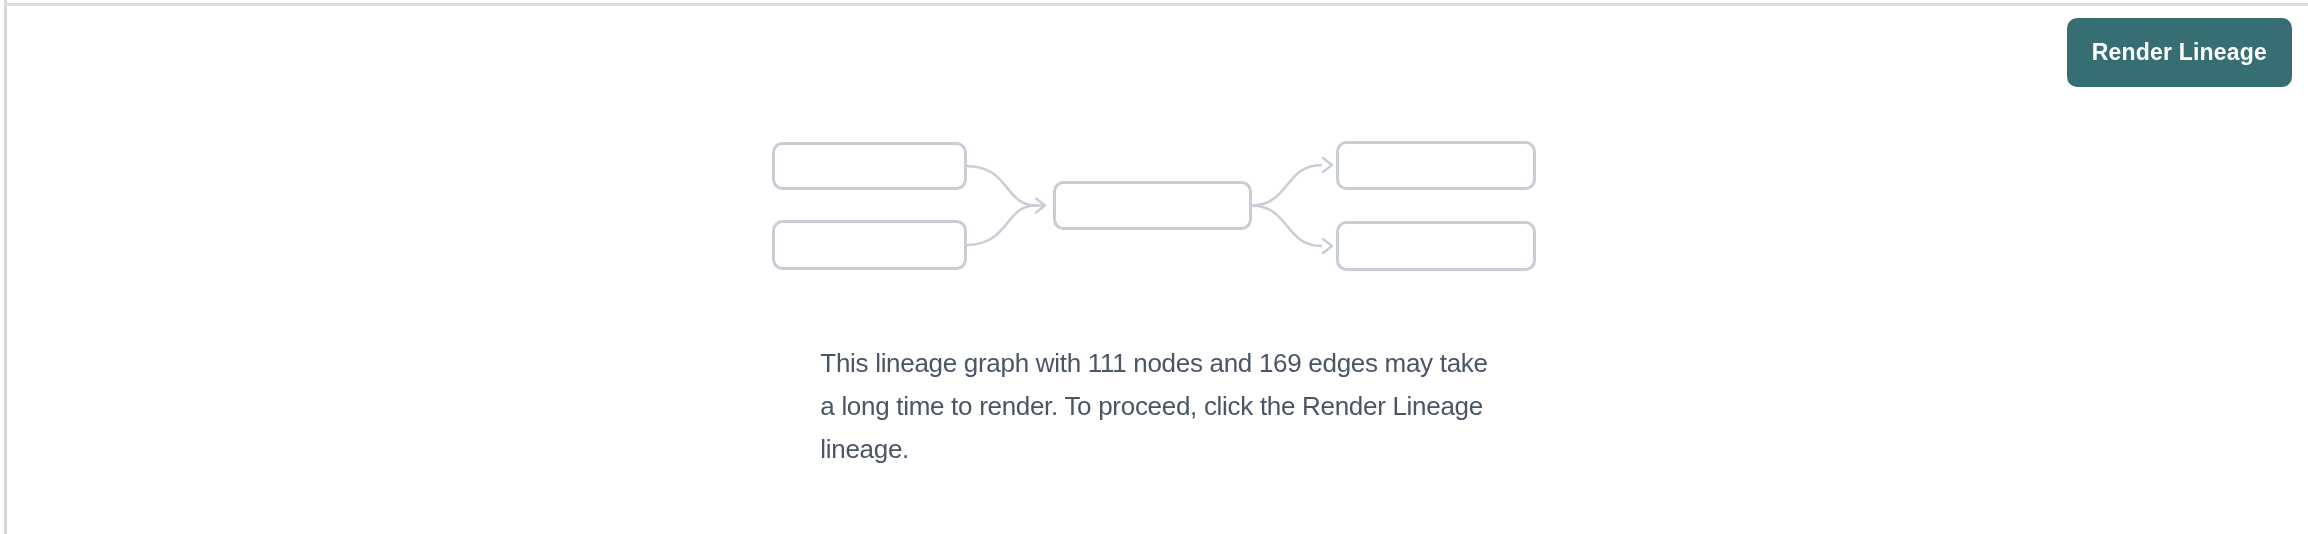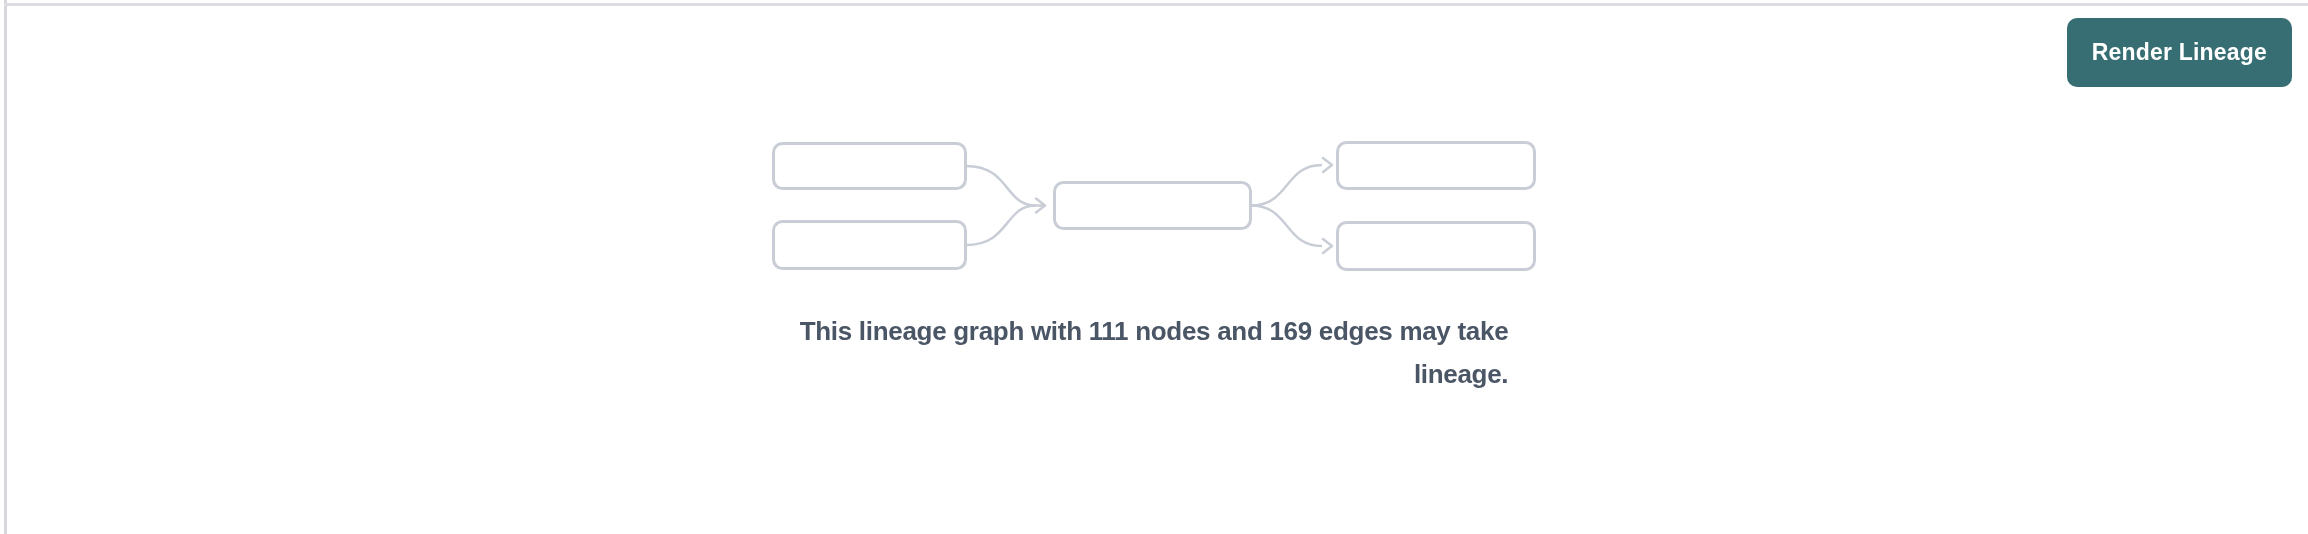--- a/index.html
+++ b/index.html
@@ -54,25 +54,25 @@
     display: flex;
     flex-direction: column;
     align-items: center;
   }
   .illustration {
     width: 764px;
     height: 133px;
     display: block;
   }
   .message {
-    margin-top: 38px;
-    text-align: right;
+    margin-top: 70px;
+    text-align: left;
     color: #4a5565;
     font-size: 26px;
-    font-weight: 700;
+    font-weight: 400;
     line-height: 43px;
     letter-spacing: -0.3px;
   }
   .message .line { white-space: nowrap; }
 </style>
 </head>
 <body>
 
 <div class="panel">
 
@@ -96,17 +96,18 @@
 
       <rect x="1.5" y="4.5" width="192" height="45" rx="9" fill="#ffffff" stroke="#c8cdd6" stroke-width="3"></rect>
       <rect x="1.5" y="82.5" width="192" height="47" rx="9" fill="#ffffff" stroke="#c8cdd6" stroke-width="3"></rect>
       <rect x="282.5" y="43.5" width="196" height="46" rx="9" fill="#ffffff" stroke="#c8cdd6" stroke-width="3"></rect>
       <rect x="565.5" y="3.5" width="197" height="46" rx="9" fill="#ffffff" stroke="#c8cdd6" stroke-width="3"></rect>
       <rect x="565.5" y="83.5" width="197" height="47" rx="9" fill="#ffffff" stroke="#c8cdd6" stroke-width="3"></rect>
     </svg>
 
     <div class="message">
       <div class="line">This lineage graph with 111 nodes and 169 edges may take</div>
+      <div class="line">a long time to render. To proceed, click the Render Lineage</div>
       <div class="line">lineage.</div>
     </div>
 
   </div>
 </div>
 
 </body></html>

